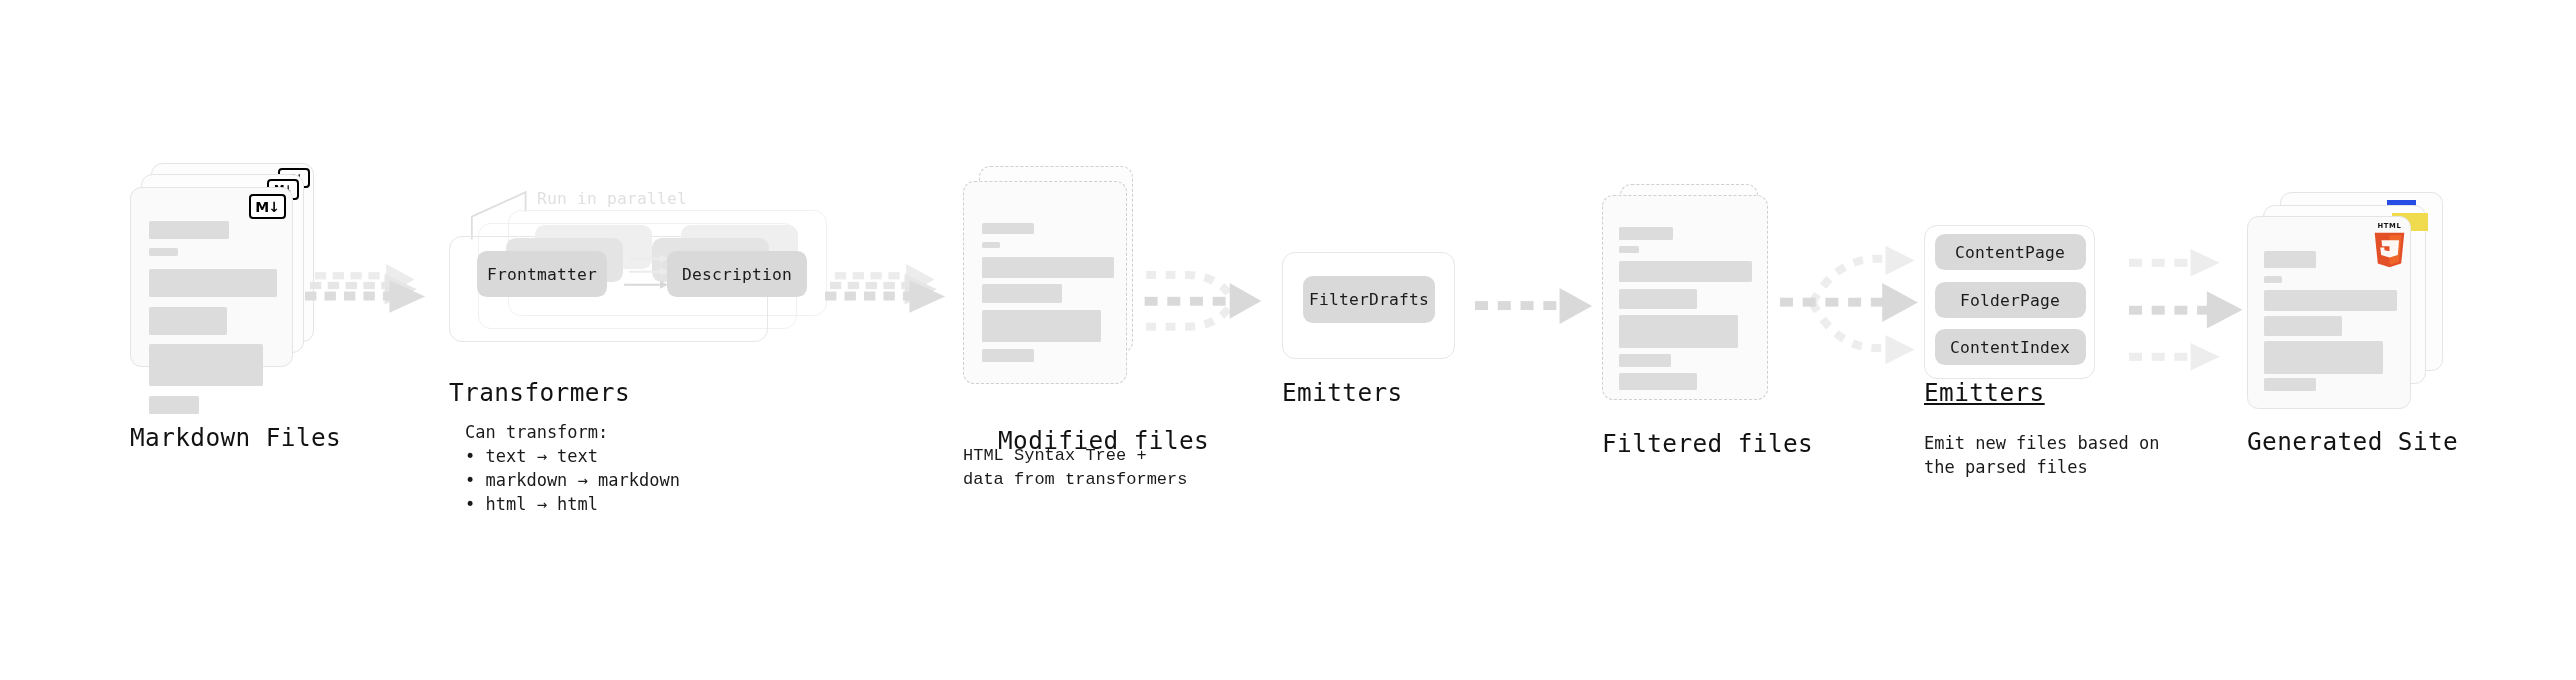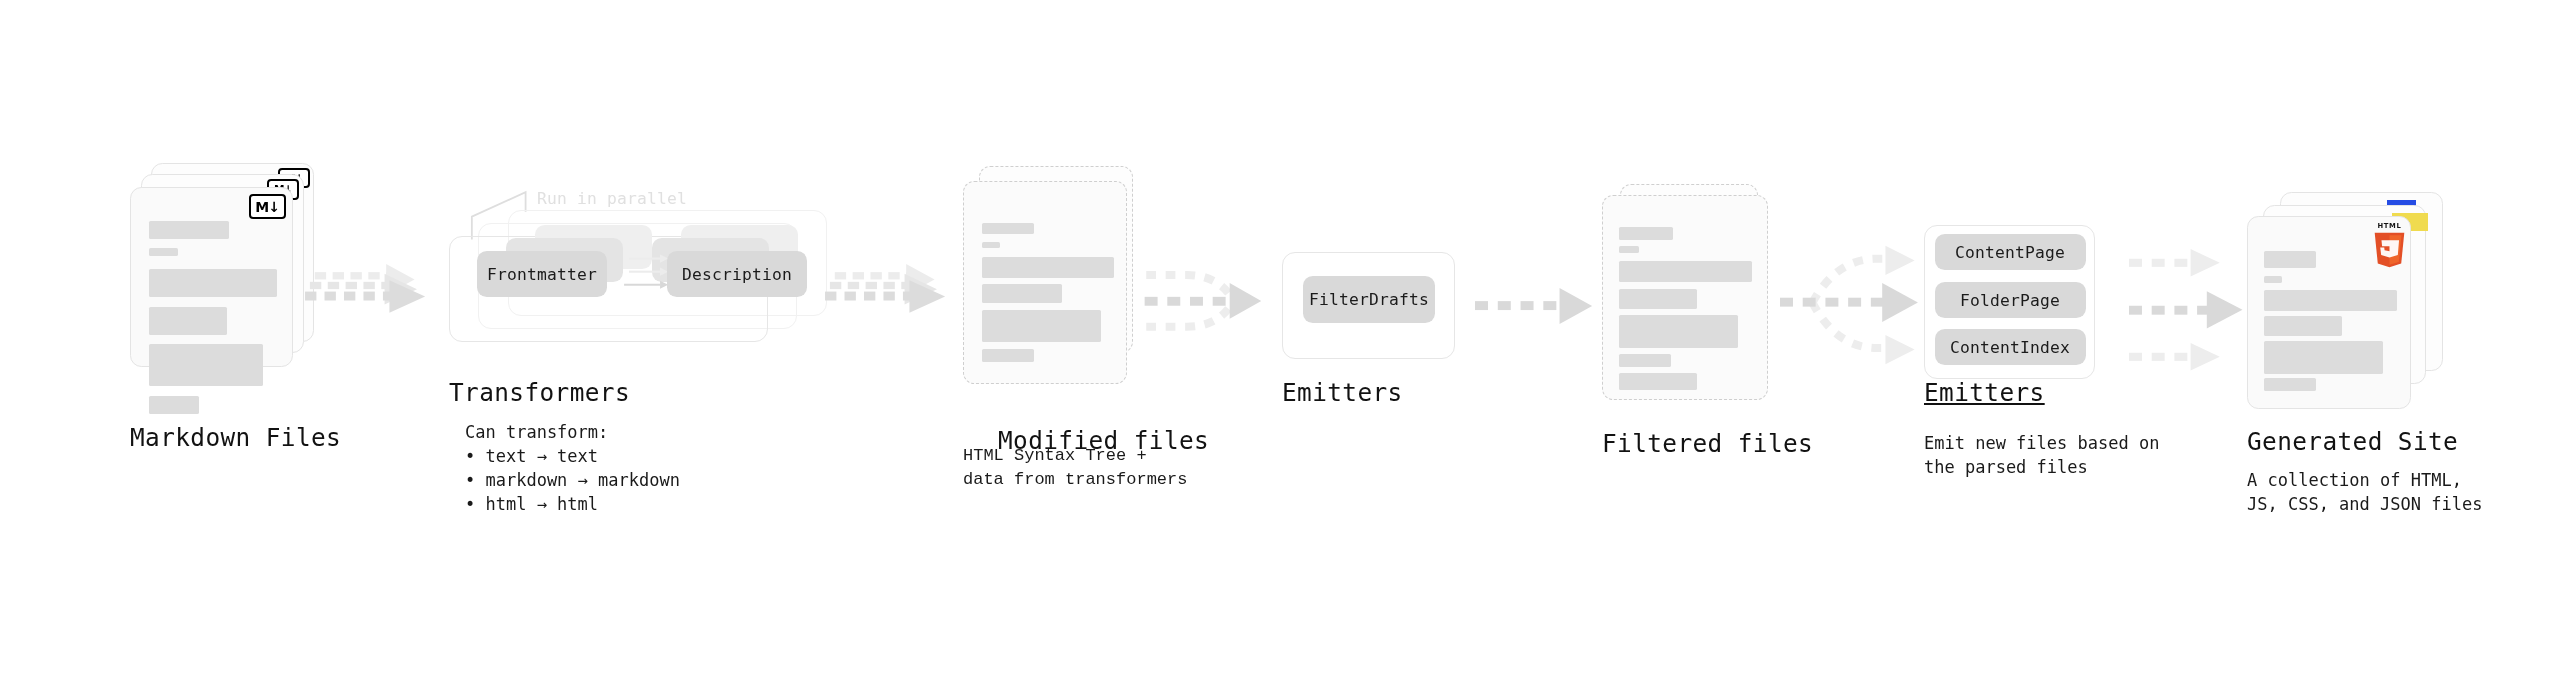--- a/index.html
+++ b/index.html
@@ -431,17 +431,15 @@
       <svg class="badge html5-badge" style="left:124px; top:29px;" viewBox="0 0 60 74">
         <text x="30" y="11" text-anchor="middle" font-size="11" font-family="DejaVu Sans, Liberation Sans, sans-serif" font-weight="bold" fill="#141414" letter-spacing="1">HTML</text>
         <path d="M 6 18 L 11 68 L 30 74 L 49 68 L 54 18 Z" fill="#e34f26"></path>
         <path d="M 30 22 L 30 70 L 45 65.5 L 49.5 22 Z" fill="#ef652a"></path>
         <path d="M 30 30 L 17 30 L 18 40 L 30 40 L 30 48 L 22 46.5 L 21.5 42 L 15 42 L 16.5 54 L 30 58 L 30 58 L 43.5 54 L 45.5 30 L 30 30 Z" fill="#ffffff" opacity="0.95"></path>
       </svg>
     </div>
   </div>
 
   <div class="node title" style="left:2247px; top:429px;">Generated Site</div>
-  <div class="node caption" style="left:2247px; top:458px;">A collection of HTML,
-JS, CSS, and JSON files</div>
 
 </div>
 
 
 </body></html>

